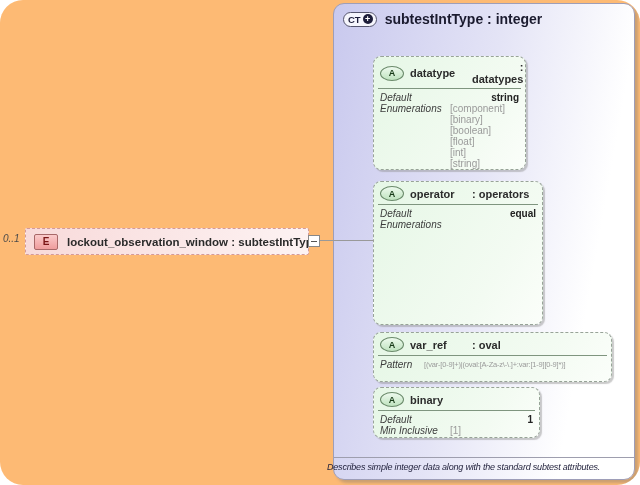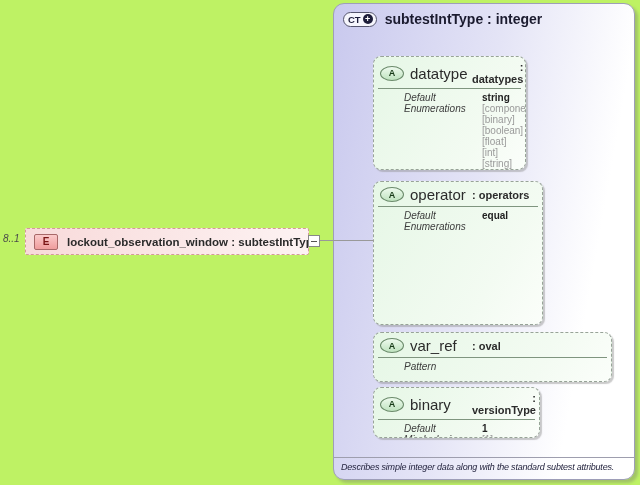--- a/index.html
+++ b/index.html
@@ -1,18 +1,18 @@
 <!DOCTYPE html>
 <html><head>
 <meta charset="utf-8">
 <style>
   html,body{margin:0;padding:0;background:#fff;}
   #canvas{
     position:relative;width:640px;height:485px;overflow:hidden;
-    font-family:"Liberation Sans",sans-serif;background:#bef264;
+    font-family:"Liberation Sans",sans-serif;background:#fdba74;border-radius:23px;
   }
   
   .ct-box{
     position:absolute;left:333px;top:3px;width:302px;height:477px;
     border:1px solid #9e9eb8;border-radius:11px;
     background:linear-gradient(100deg,#c9c9ee 0%,#e4e4f6 45%,#ffffff 80%);
     box-shadow:3px 3px 3px rgba(110,110,110,.35);
     box-sizing:border-box;
   }
   .ct-header{position:absolute;left:9px;top:7px;display:flex;align-items:center;gap:8px;}
@@ -20,54 +20,54 @@
     display:inline-flex;align-items:center;gap:2px;
     border:1px solid #55556e;border-radius:9px;background:#f6f6fd;
     padding:1px 3px 1px 4px;
   }
   .ct-badge-text{font-size:9.5px;font-weight:bold;color:#1d1d3a;line-height:11px;}
   .ct-plus{
     width:10px;height:10px;border-radius:50%;background:#1d1d3a;color:#fff;
     font-size:9px;font-weight:bold;line-height:10px;text-align:center;display:inline-block;
   }
   .ct-title{font-size:14px;font-weight:bold;color:#1b1b2f;}
-  .hdr-name{font-size:15px;font-weight:normal;color:#2b2b2b;min-width:56px;display:inline-block;}
+  .hdr-name{font-size:11px;font-weight:bold;color:#2b2b2b;min-width:56px;display:inline-block;}
   .hdr-type{font-size:11px;font-weight:bold;color:#2b2b2b;text-align:right;}
   
   .attr-box{
     position:absolute;border:1px dashed #98a398;border-radius:8px;
     background:linear-gradient(120deg,#e6f7e6 0%,#f3fbf2 70%,#fbfefa 100%);
     box-shadow:2px 2px 1px rgba(140,140,140,.45);
     box-sizing:border-box;overflow:hidden;
   }
   .attr-header{display:flex;align-items:center;gap:6px;padding:4px 6px 3px 6px;}
   .a-badge{
     width:22px;height:13px;border:1px solid #6a8a6a;border-radius:50%;
     background:linear-gradient(#eefaee,#bfe3bf);
     font-size:9px;font-weight:bold;color:#173a17;
     display:flex;align-items:center;justify-content:center;flex:0 0 auto;
   }
   .attr-divider{border-top:1px solid #7f957f;margin:0 4px;}
   .facet-grid{
-    display:grid;grid-template-columns:66px 1fr;column-gap:12px;
-    padding:3px 6px;font-size:10px;line-height:11px;margin-left:24px;
+    display:grid;grid-template-columns:66px 1fr;column-gap:4px;
+    padding:3px 6px;font-size:10px;line-height:11px;
   }
   .facet-grid.narrow{grid-template-columns:40px 1fr;}
   .facet-label{font-style:italic;color:#3c3c3c;align-self:start;}
-  .facet-default{font-weight:bold;color:#222;}
+  .facet-default{font-weight:bold;color:#222;text-align:right;}
   .facet-values{color:#9a9a9a;white-space:pre-line;}
   .facet-pattern{color:#9a9a9a;font-size:7.5px;letter-spacing:-0.2px;white-space:nowrap;line-height:11px;}
   #attr-datatype{left:373px;top:56px;width:153px;height:114px;}
   #attr-operator{left:373px;top:181px;width:170px;height:144px;}
   #attr-varref{left:373px;top:332px;width:239px;height:50px;}
   #attr-version{left:373px;top:387px;width:167px;height:51px;}
   
   .note-divider{position:absolute;left:334px;top:457px;width:300px;height:1px;background:#9e9eae;}
   .note-text{
-    position:absolute;left:341px;top:462px;width:290px;
+    position:absolute;left:327px;top:462px;width:290px;
     font-size:9px;font-style:italic;color:#1f1f3a;letter-spacing:-0.2px;white-space:nowrap;
   }
   
   .el-box{
     position:absolute;left:25px;top:228px;width:284px;height:27px;
     border:1px dashed #d49a9a;border-radius:2px;
     background:linear-gradient(100deg,#f8dada 0%,#fbe9e9 60%,#fdf3f3 100%);
     display:flex;align-items:center;box-sizing:border-box;padding-left:8px;
   }
   .e-badge{
@@ -140,42 +140,42 @@
 
   <div class="attr-box" id="attr-varref">
     <div class="attr-header">
       <span class="a-badge">A</span>
       <span class="hdr-name">var_ref</span>
       <span class="hdr-type">: oval</span>
     </div>
     <div class="attr-divider"></div>
     <div class="facet-grid narrow">
       <span class="facet-label">Pattern</span>
+      <span class="facet-pattern">[(var-[0-9]+)|(oval:[A-Za-z\-\.]+:var:[1-9][0-9]*)]</span>
     </div>
   </div>
 
   <div class="attr-box" id="attr-version">
     <div class="attr-header">
       <span class="a-badge">A</span>
       <span class="hdr-name">binary</span>
-      <span class="hdr-type">: versionType</span>
     </div>
     <div class="attr-divider"></div>
     <div class="facet-grid">
       <span class="facet-label">Default</span>
       <span class="facet-default">1</span>
       <span class="facet-label">Min Inclusive</span>
       <span class="facet-values">[1]</span>
     </div>
   </div>
 
   <div class="note-divider"></div>
   <div class="note-text">Describes simple integer data along with the standard subtest attributes.</div>
 
-  <span class="multiplicity">8..1</span>
+  <span class="multiplicity">0..1</span>
   <div class="el-box">
     <span class="e-badge">E</span>
     <span class="el-label">lockout_observation_window : subtestIntType</span>
   </div>
   <div class="conn-square">
     <span class="conn-dash"></span>
   </div>
   <div class="conn-line"></div>
 
 </div>

